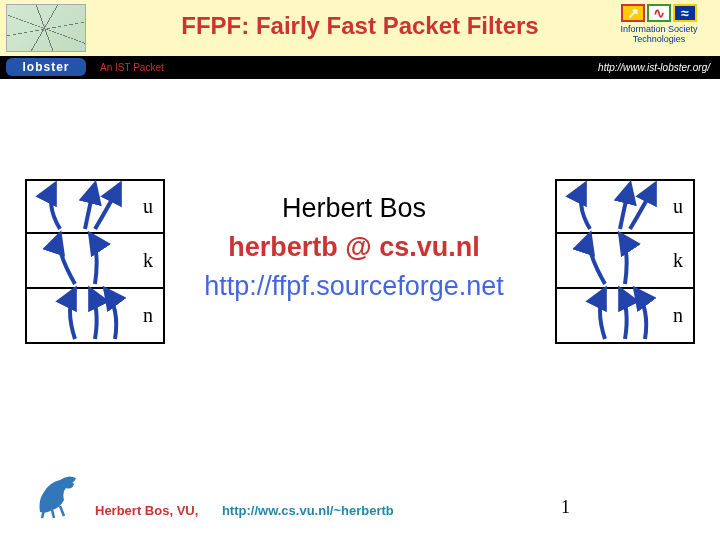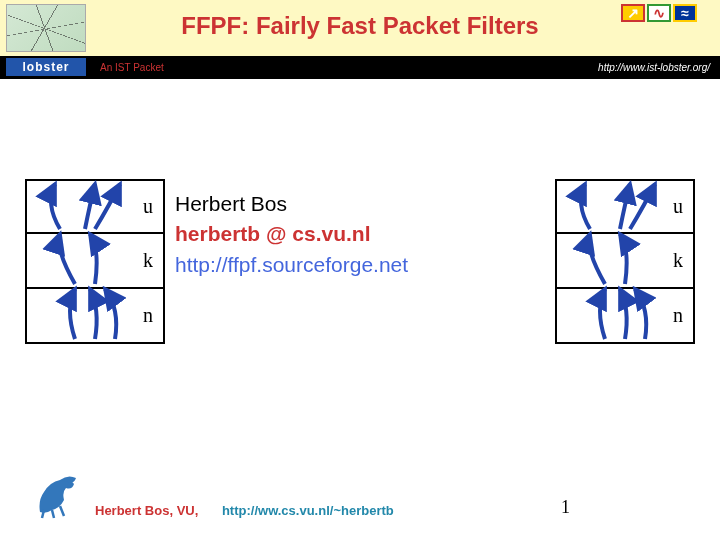--- a/index.html
+++ b/index.html
@@ -15,33 +15,33 @@
      opacity: .6; }
   .title { position: absolute; left: 0; right: 0; top: 12px; text-align: center; font-size: 24px; font-weight: bold; color: #cc3333; }
   .ist-logo { position: absolute; right: 6px; top: 4px; width: 110px; height: 48px; font-size: 9px; color: #003399; text-align: center; }
   .ist-logo .icons { display: flex; justify-content: center; gap: 2px; margin-bottom: 2px; }
   .ist-logo .icons span { width: 24px; height: 18px; font-size: 14px; font-weight: bold; display: flex; align-items: center; justify-content: center; color: #fff; }
   .ist-logo .icons span:nth-child(1) { background: #ffcc00; border: 2px solid #cc3333; }
   .ist-logo .icons span:nth-child(2) { background: #fff; border: 2px solid #339933; color: #cc3333; }
   .ist-logo .icons span:nth-child(3) { background: #003399; border: 2px solid #ffcc00; }
   
   .blackbar { height: 23px; background: #000; position: relative; font-size: 11px; display: flex; align-items: center; }
-  .lobster { position: absolute; left: 6px; top: 2px; width: 80px; height: 18px; background: #2255aa; color: #fff; font-size: 12px; font-weight: bold; display: flex; align-items: center; justify-content: center; letter-spacing: 1px; }
+  .lobster { position: absolute; left: 6px; top: 2px; width: 80px; height: 18px; background: #2255aa; color: #fff; font-size: 12px; font-weight: bold; display: flex; align-items: center; justify-content: center; letter-spacing: 1px; border-radius: 6px; }
   .proj-label { position: absolute; left: 100px; color: #cc3333; font-size: 10px; }
   .url-right { position: absolute; right: 10px; color: #fff; font-size: 10px; font-style: italic; }
   
   .content { position: relative; height: 380px; }
   .diagram { position: absolute; top: 100px; width: 140px; height: 165px; }
   .diagram.left { left: 25px; }
   .diagram.right { right: 25px; }
   .diagram-box { width: 100%; height: 55px; border: 2px solid #000; display: flex; align-items: center; justify-content: flex-end; padding-right: 10px; font-size: 20px; font-family: "Times New Roman", serif; position: relative; background: #fff; }
   .diagram-box + .diagram-box { border-top: none; }
   .arrows-svg { position: absolute; left: 0; top: 0; width: 100%; height: 100%; pointer-events: none; }
   
-  .center-text { position: absolute; left: 175px; right: 187px; top: 110px; text-align: left; font-size: 21px; line-height: 1.45; }
+  .center-text { position: absolute; left: 175px; right: 187px; top: 110px; text-align: center; font-size: 27px; line-height: 1.45; }
   .email-line { color: #cc3333; font-weight: bold; }
   .url-line { color: #4466dd; }
   
   .footer { position: absolute; bottom: 0; left: 0; right: 0; height: 70px; }
   .griffin { position: absolute; left: 30px; bottom: 20px; width: 50px; height: 50px; }
   .footer-text { position: absolute; left: 95px; bottom: 22px; font-size: 13px; font-weight: bold; }
   .footer-text .name { color: #cc3333; }
   .footer-text .url { color: #2288aa; padding-left: 20px; }
   .page-num { position: absolute; right: 150px; bottom: 22px; font-size: 18px; font-family: "Times New Roman", serif; }
 </style>
@@ -50,20 +50,21 @@
 
 <div class="header">
   <div class="map-thumb"></div>
   <div class="title">FFPF: Fairly Fast Packet Filters</div>
   <div class="ist-logo">
     <div class="icons">
       <span>↗</span>
       <span>∿</span>
       <span>≈</span>
     </div>
+    <div>Information Society Technologies</div>
   </div>
 </div>
 
 <div class="blackbar">
   <div class="lobster">lobster</div>
   <div class="proj-label">An IST Packet</div>
   <div class="url-right">http://www.ist-lobster.org/</div>
 </div>
 
 <div class="content">

